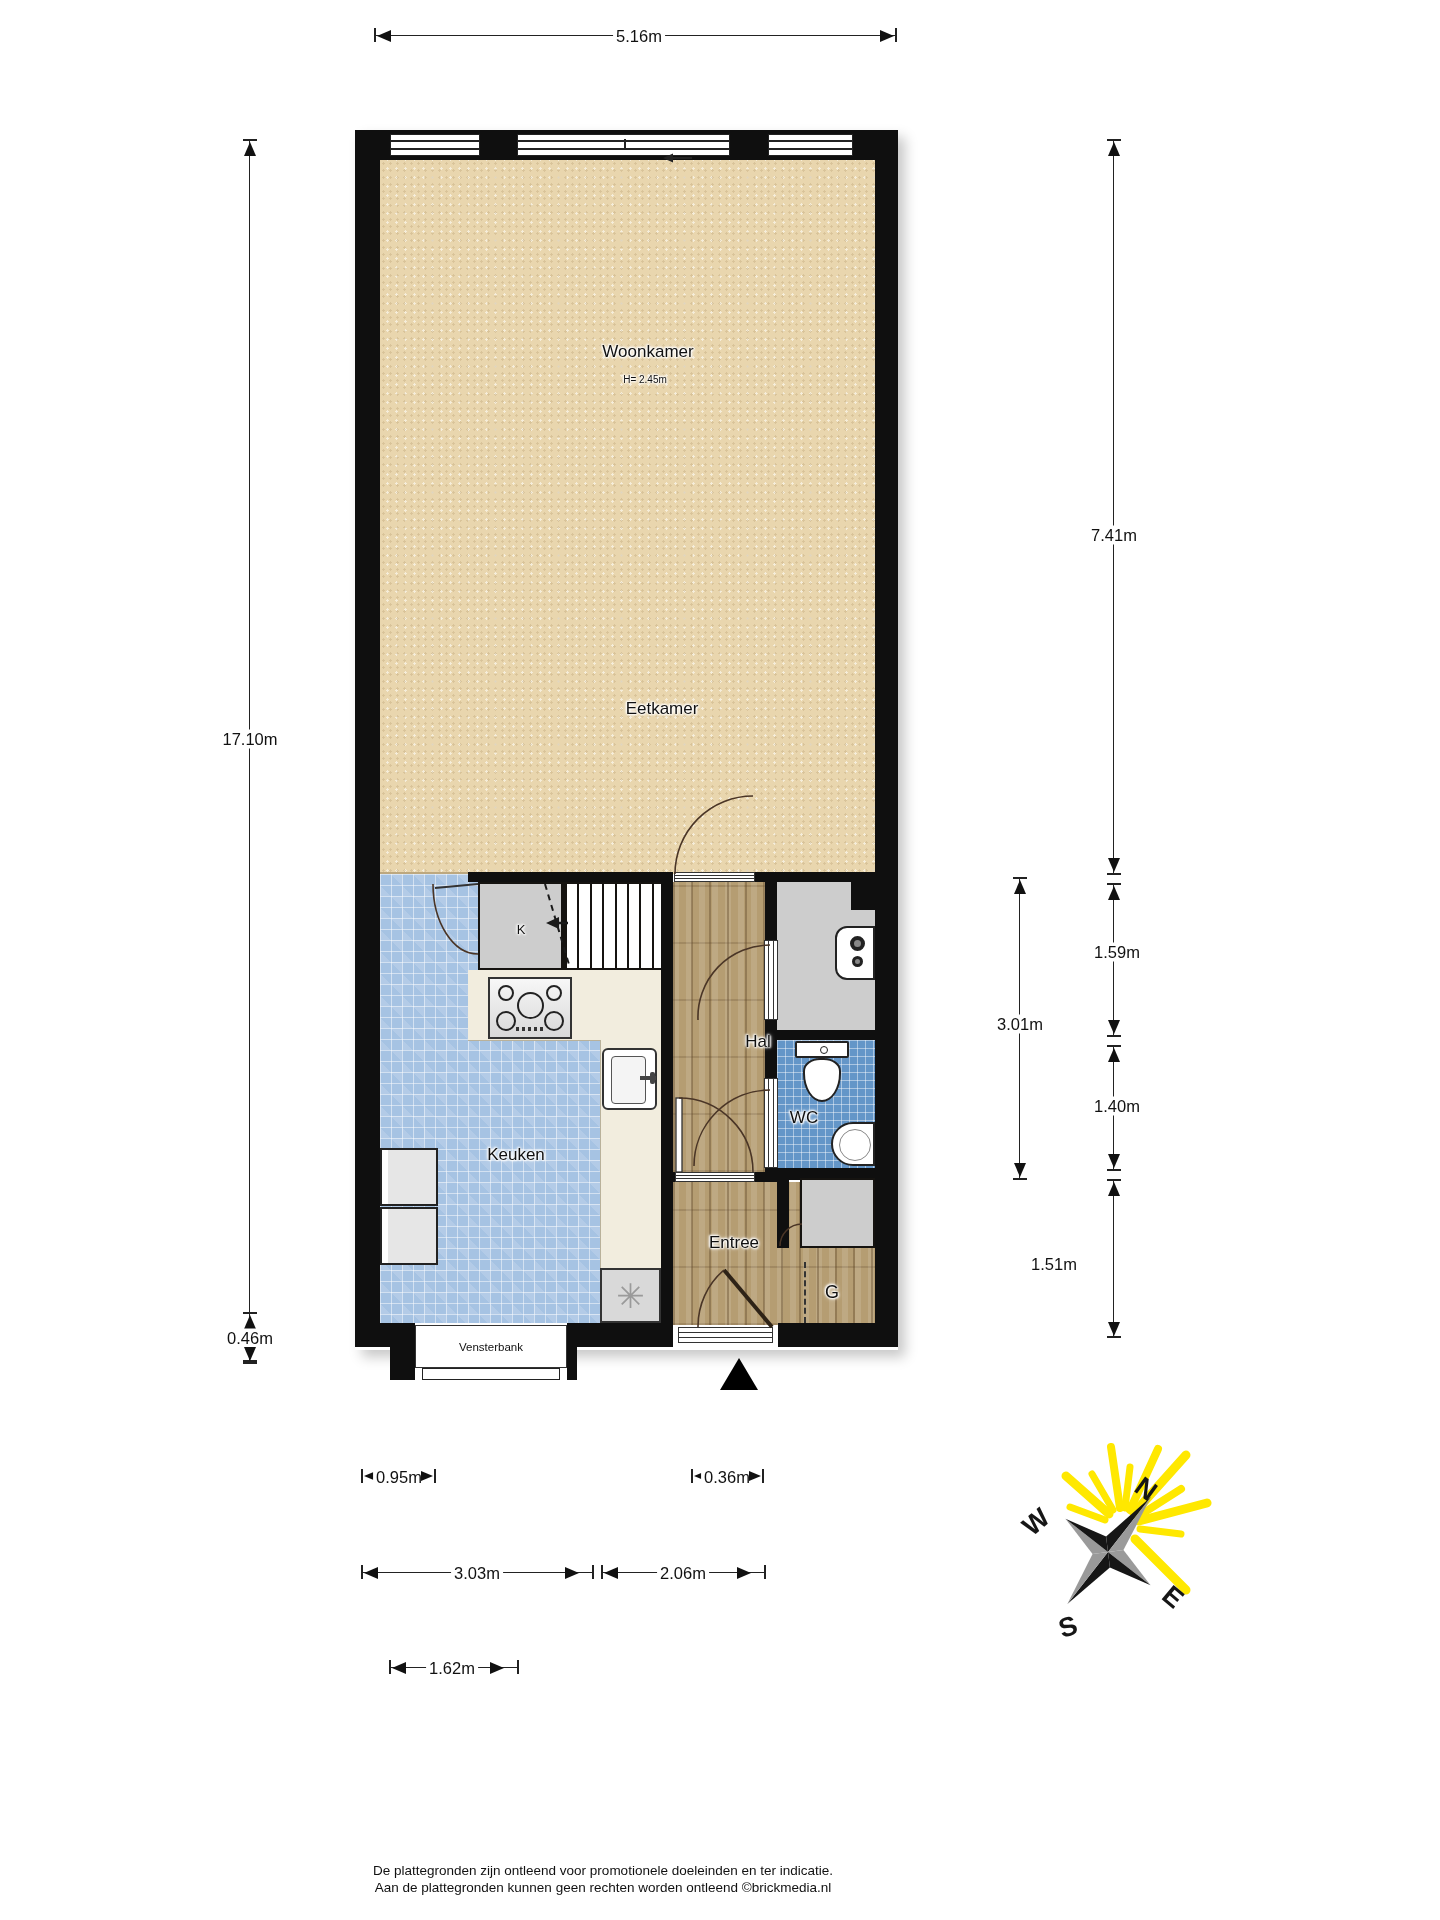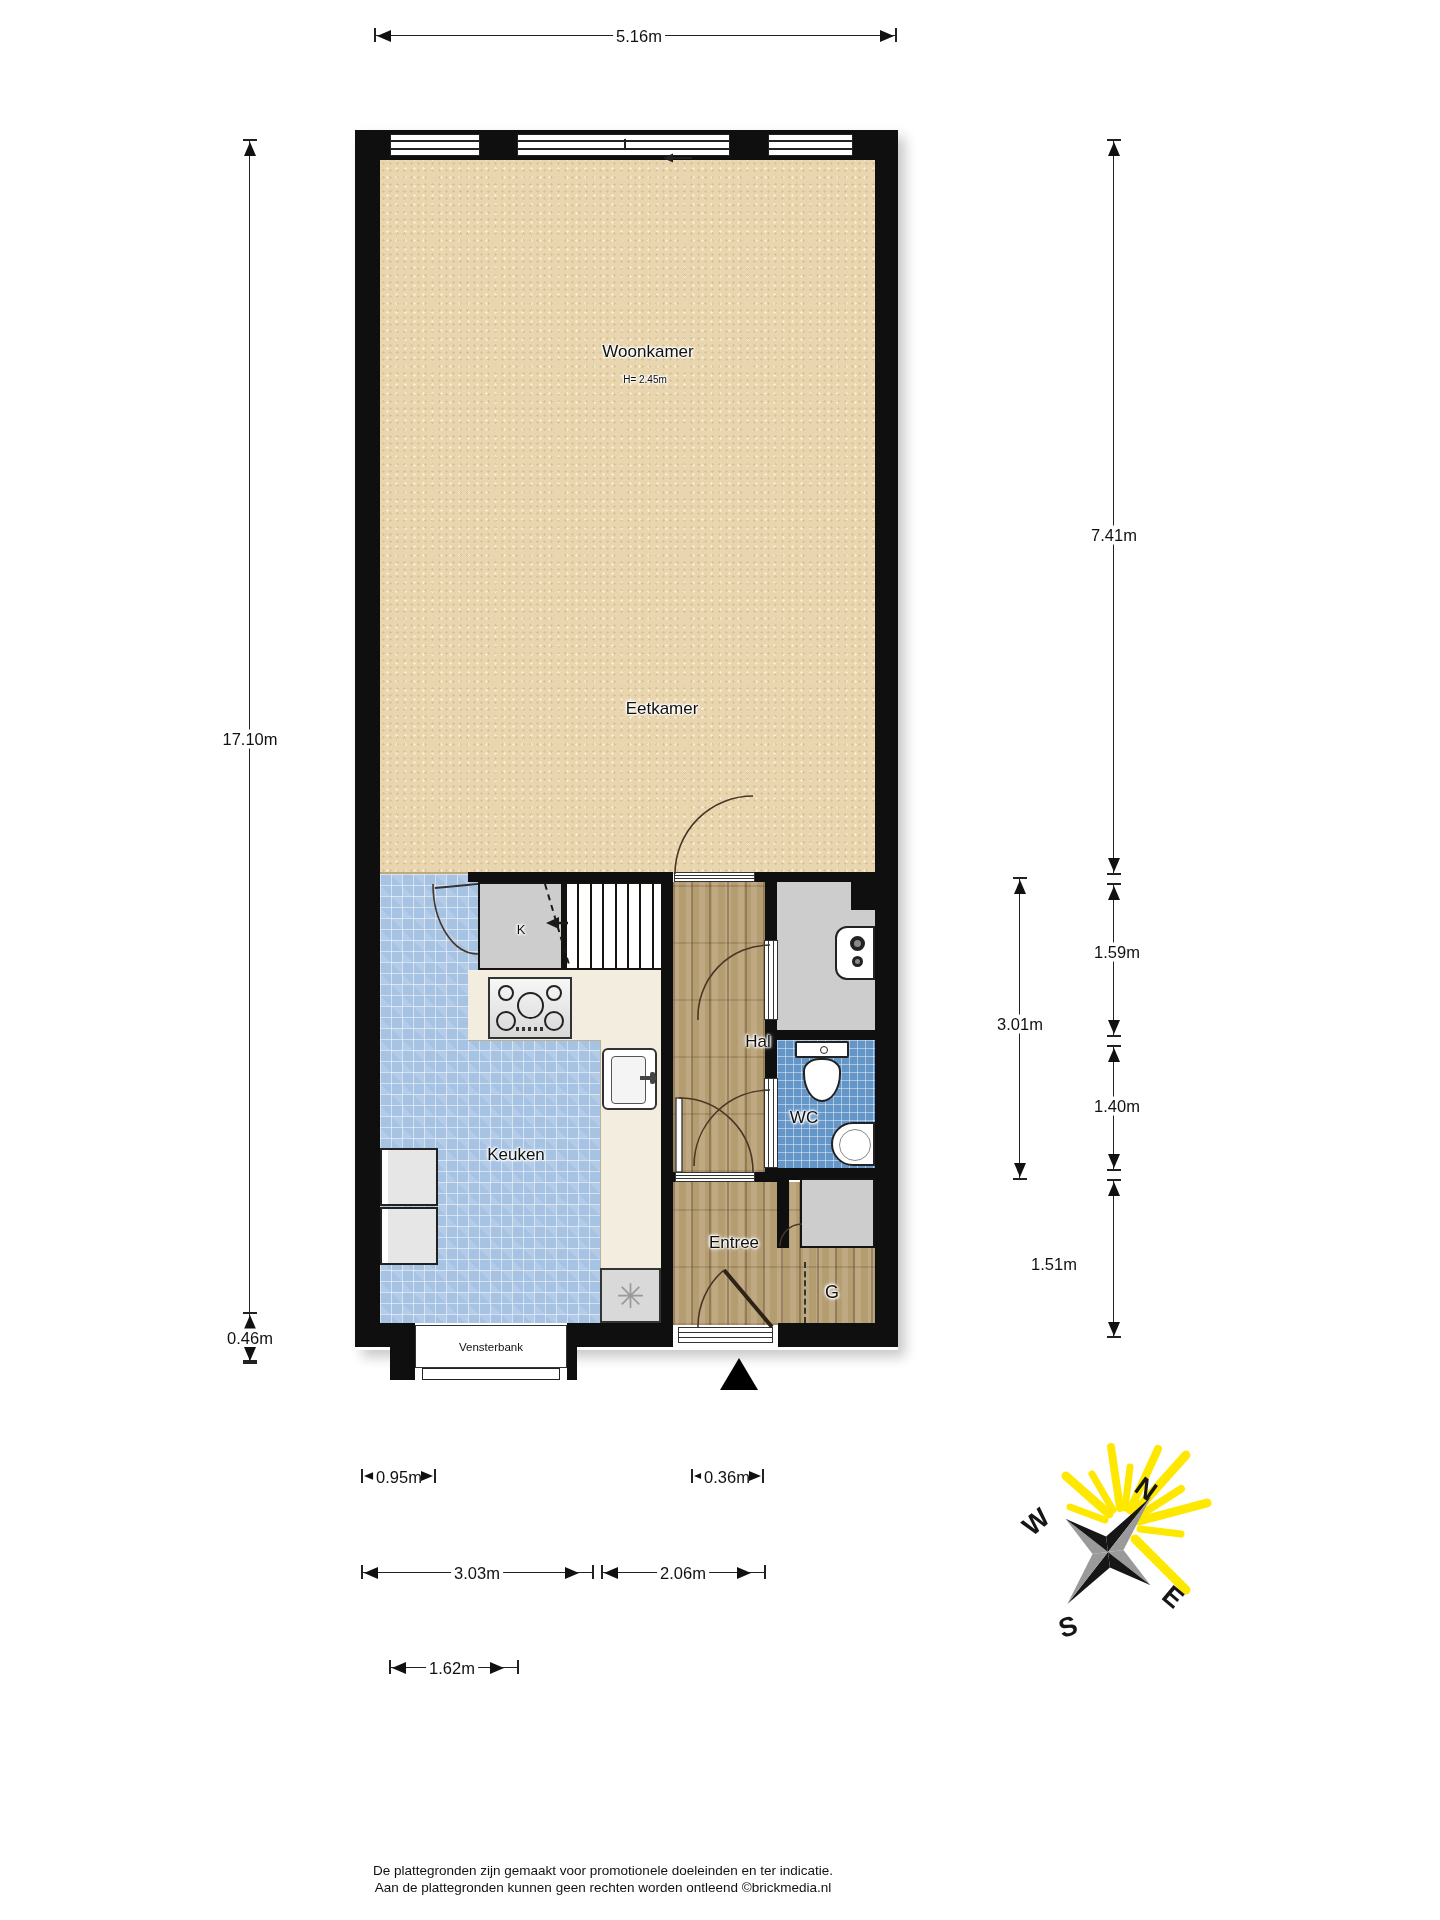--- a/index.html
+++ b/index.html
@@ -304,17 +304,17 @@
       <path d="M-54,0 L-11,11 L0,0 Z" fill="#9a9a9a"></path>
       <path d="M-54,0 L-11,-11 L0,0 Z" fill="#161616"></path>
     </g>
     <text x="146" y="68" font-size="27" font-weight="bold" fill="#161616" transform="rotate(36 146 59)" text-anchor="middle">N</text>
     <text x="36" y="101" font-size="27" font-weight="bold" fill="#161616" transform="rotate(-40 36 92)" text-anchor="middle">W</text>
     <text x="173" y="176" font-size="27" font-weight="bold" fill="#161616" transform="rotate(40 173 167)" text-anchor="middle">E</text>
     <text x="68" y="206" font-size="27" font-weight="bold" fill="#161616" transform="rotate(-18 68 197)" text-anchor="middle">S</text>
   </svg>
 
   <div class="abs" style="left:300px;top:1862px;width:606px;">
-    <div class="footer-line">De plattegronden zijn gemaakt voor promotionele doeleinden en ter indicatie.</div>
+    <div class="footer-line">De plattegronden zijn ontleend voor promotionele doeleinden en ter indicatie.</div>
     <div class="footer-line">Aan de plattegronden kunnen geen rechten worden ontleend ©brickmedia.nl</div>
   </div>
 
 </div>
 
 </body></html>

